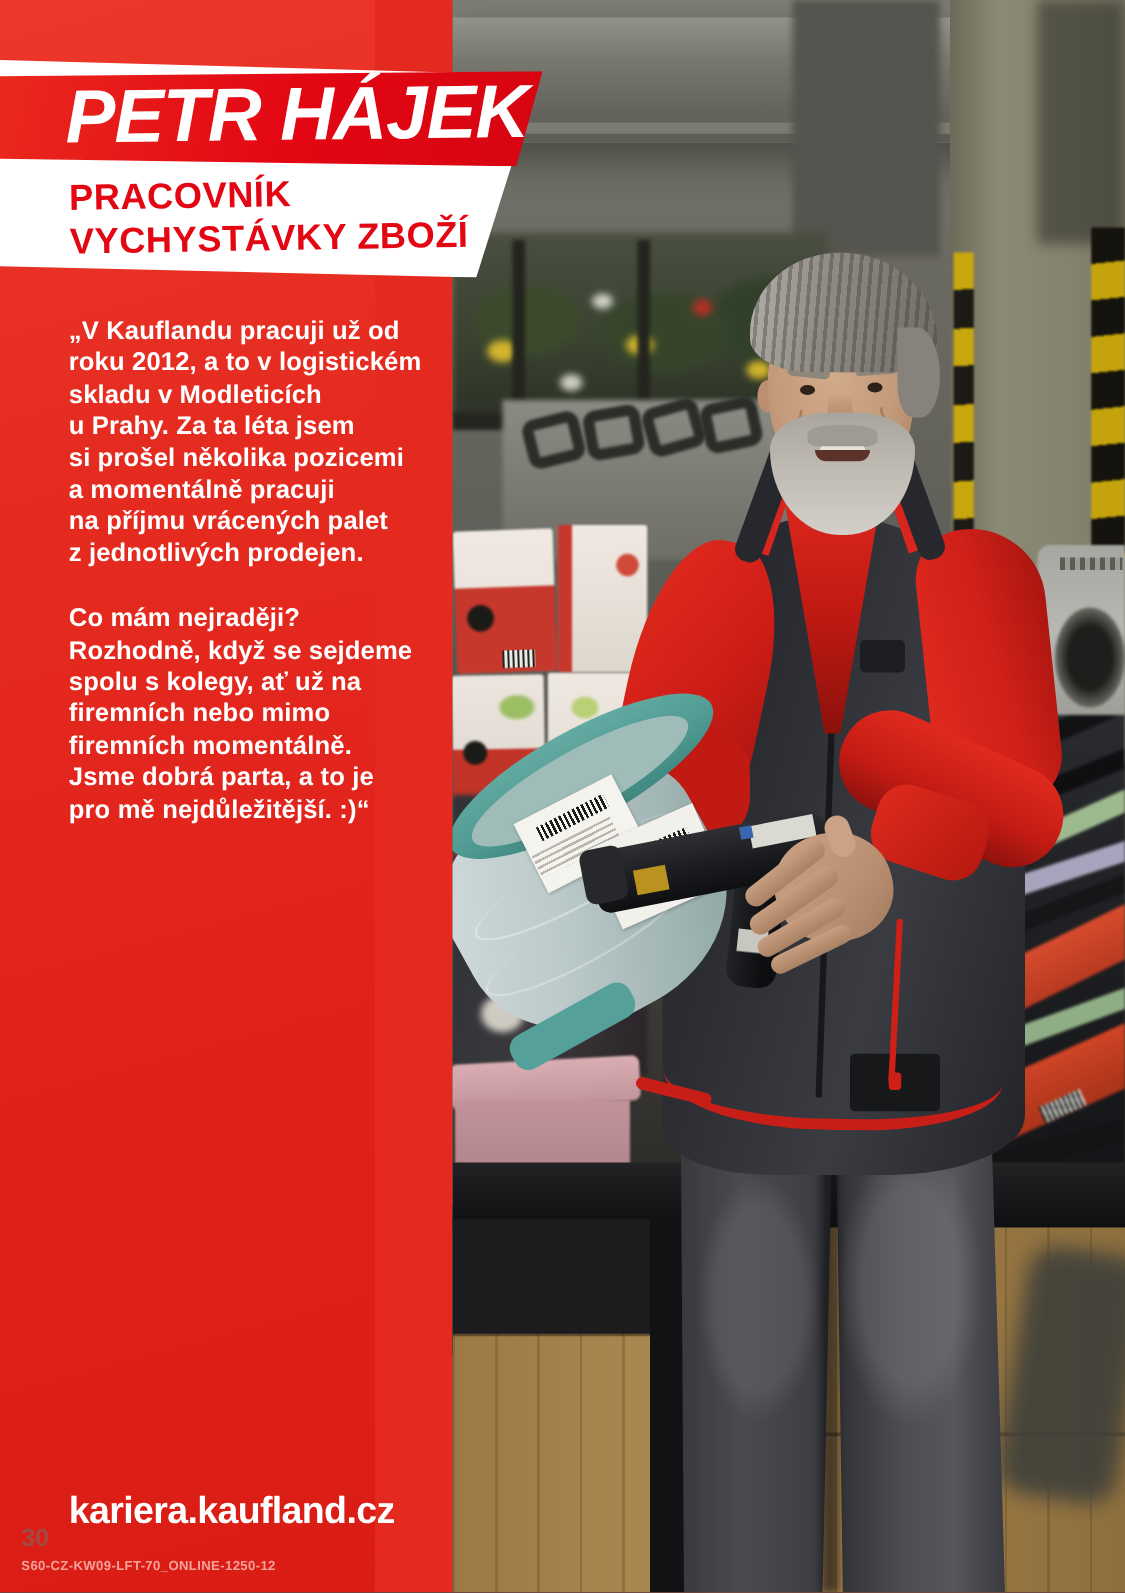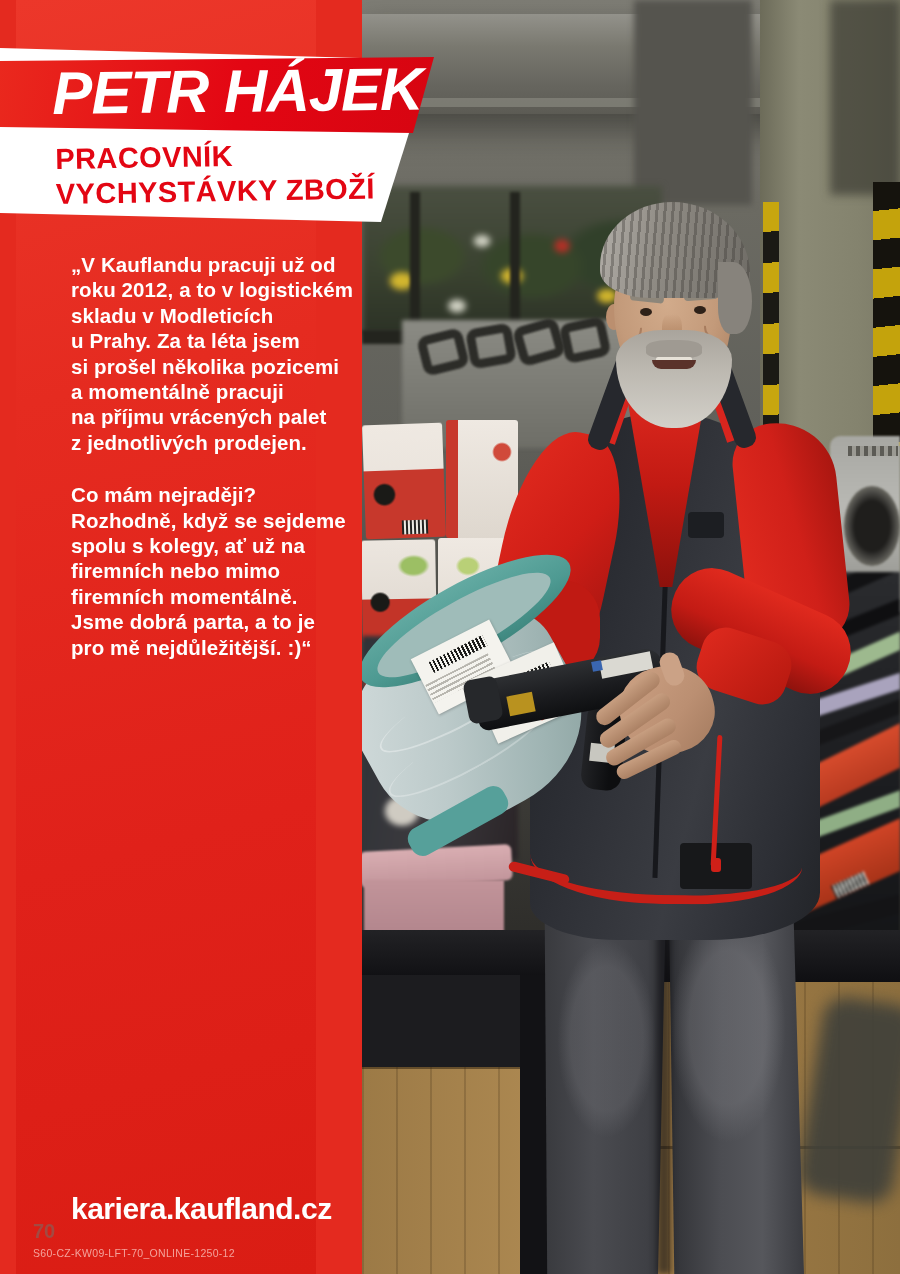--- a/index.html
+++ b/index.html
@@ -1,28 +1,28 @@
 <!DOCTYPE html>
 <html><head>
 <meta charset="utf-8">
 <style>
   html,body{margin:0;padding:0;background:#444;}
   .page{position:relative;width:900px;height:1274px;overflow:hidden;
         font-family:"Liberation Sans",sans-serif;background:#e42a1f;}
   .page *{position:absolute;box-sizing:border-box;}
 
   
-  .red-panel{left:16px;top:0;width:300px;height:1274px;
+  .red-panel{left:0;top:0;width:300px;height:1274px;
      background:linear-gradient(165deg,#ec372a 0%,#e52b20 30%,#e0211a 65%,#da1d14 100%);}
   .quote{left:55px;top:252px;width:300px;color:#ffffff;font-size:20.5px;
      line-height:25.4px;font-weight:700;letter-spacing:.1px;}
   .quote p{position:static;margin:0 0 27px 0;white-space:pre-line;}
   .site-url{left:55px;top:1192px;font-size:30px;font-weight:800;color:#ffffff;letter-spacing:-.5px;}
   .page-num{left:17px;top:1220px;font-size:20px;font-weight:700;color:#a24a42;}
-  .doc-code{left:17px;top:1247px;font-size:10.5px;font-weight:400;color:#f4a29b;letter-spacing:.3px;}
+  .doc-code{left:17px;top:1247px;font-size:10.5px;font-weight:700;color:#f4a29b;letter-spacing:.3px;}
 
   
   .white-banner{left:0;top:0;width:440px;height:230px;background:#ffffff;
      clip-path:polygon(0 48px,432px 60px,381px 222px,0 213px);z-index:30;}
   .red-band{left:0;top:0;width:440px;height:140px;
      background:linear-gradient(100deg,#ea2a1e 0%,#e30613 55%,#d60511 100%);
      clip-path:polygon(0 61px,434px 57px,413px 133px,0 127px);z-index:31;}
   .name-text{left:52px;top:63px;width:400px;color:#ffffff;font-size:60px;line-height:62px;
      font-weight:700;font-style:italic;letter-spacing:-1px;transform:rotate(-.7deg);
      transform-origin:left top;z-index:32;white-space:nowrap;}
@@ -267,21 +267,21 @@
 z jednotlivých prodejen.</p>
       <p>Co mám nejraději?
 Rozhodně, když se sejdeme
 spolu s kolegy, ať už na
 firemních nebo mimo
 firemních momentálně.
 Jsme dobrá parta, a to je
 pro mě nejdůležitější. :)“</p>
     </div>
     <div class="site-url">kariera.kaufland.cz</div>
-    <div class="page-num">70</div>
+    <div class="page-num">30</div>
     <div class="doc-code">S60-CZ-KW09-LFT-70_ONLINE-1250-12</div>
   </div>
 
   <div class="photo" aria-label="Smiling grey-bearded warehouse worker in a red jacket and black vest, holding a teal plastic tub with barcode labels and a handheld barcode scanner, in front of warehouse shelving with flowers, product boxes, hazard-striped pillars and wooden panels">
     <div class="bg"></div>
     <div class="beam"></div>
     <div class="beam-lip"></div>
     <div class="dark-column"></div>
     <div class="pillar"></div>
     <div class="pillar-shade"></div>

